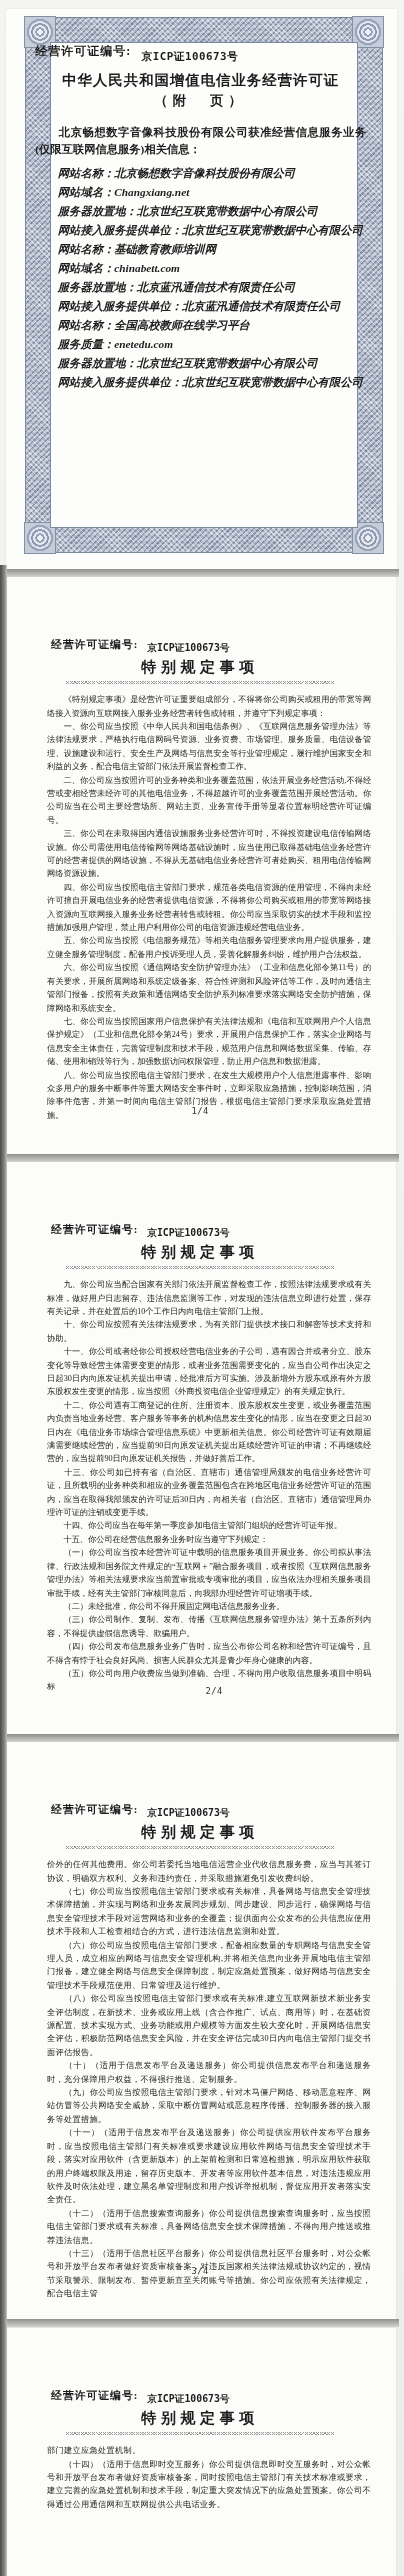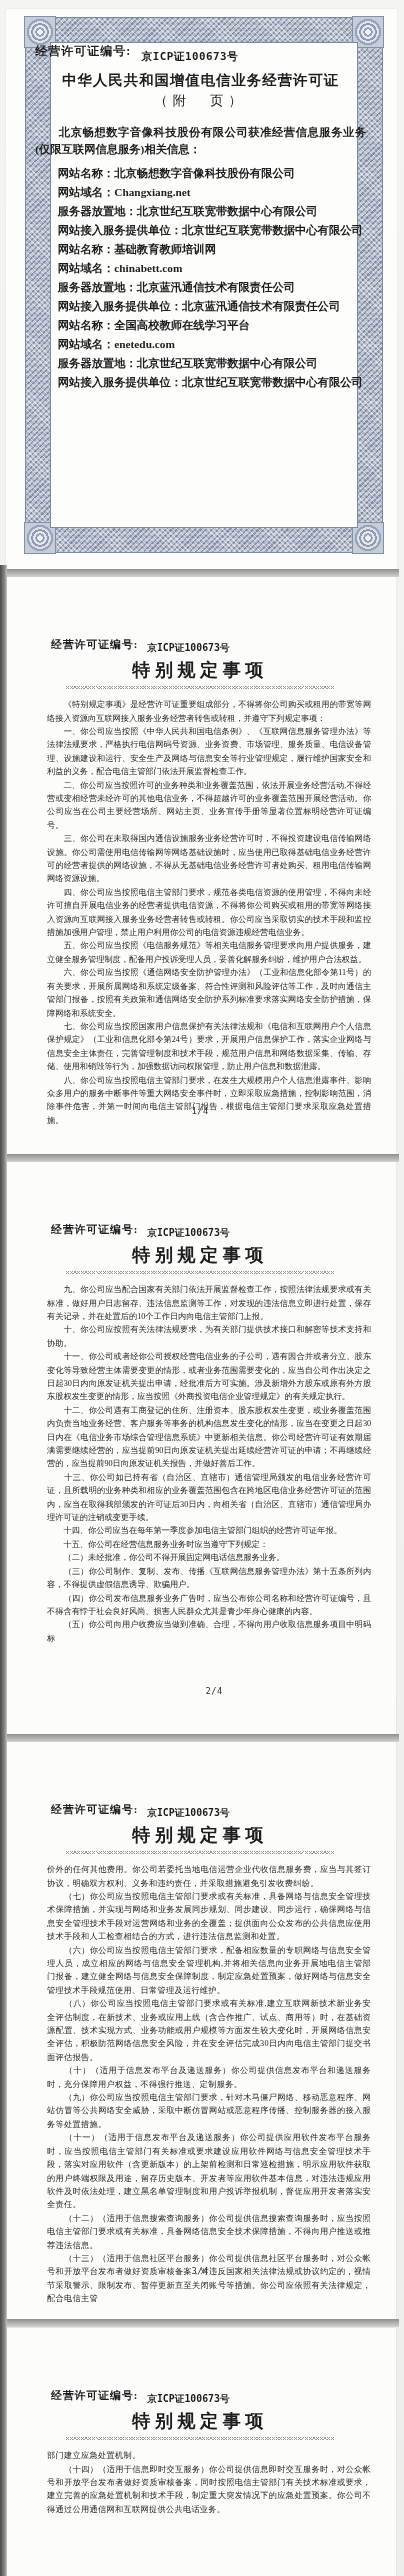--- a/index.html
+++ b/index.html
@@ -68,41 +68,41 @@
     display:inline-block;margin-left:6.2px;transform:translateY(4.6px);
     font-family:"DejaVu Sans Mono","Liberation Mono",monospace;
     font-size:10.8px;font-weight:700;letter-spacing:0.5px;
   }
   .cert-title{
     margin-top:10.3px;text-align:center;
     font-size:14.4px;font-weight:700;letter-spacing:1px;
   }
   .cert-subtitle{
     margin-top:2.1px;text-align:center;
-    font-size:13.4px;font-weight:400;letter-spacing:5.2px;
+    font-size:13.4px;font-weight:700;letter-spacing:5.2px;
   }
   .cert-intro{
     margin-top:14px;font-size:11.3px;font-weight:700;line-height:17px;
     text-align:justify;
   }
   .cert-entries{margin-top:6.2px;}
   .cert-entries p{
-    margin:0;font-size:11.3px;font-weight:700;line-height:19px;text-align:justify;
+    margin:0;font-size:11.3px;font-weight:700;line-height:19px;text-align:justify;font-style:italic;
   }
 
   
   .pv-header{margin:0;padding:61px 0 0 47px;font-size:10.8px;font-weight:700;letter-spacing:1px;}
   .pv-lic-val{
     display:inline-block;margin-left:5.2px;transform:translateY(3.1px);
     font-family:"DejaVu Sans Mono","Liberation Mono",monospace;
     font-size:9.8px;font-weight:700;letter-spacing:0;
   }
   .pv-title{
     margin-top:6.2px;text-align:center;
-    font-size:18px;font-weight:700;letter-spacing:4.6px;
+    font-size:15px;font-weight:700;letter-spacing:4.6px;
   }
   .zigzag{
     width:270px;height:3.6px;margin:3.6px auto 0;
     background:
       repeating-linear-gradient(45deg,#8a8a8a 0 0.7px,transparent 0.7px 2.6px),
       repeating-linear-gradient(-45deg,#8a8a8a 0 0.7px,transparent 0.7px 2.6px);
     opacity:.85;
   }
   .pv-body{
     margin:8.8px 25px 0 43px;
@@ -154,21 +154,21 @@
       <div class="cert-entries">
         <p>　　网站名称：北京畅想数字音像科技股份有限公司</p>
         <p>　　网站域名：Changxiang.net</p>
         <p>　　服务器放置地：北京世纪互联宽带数据中心有限公司</p>
         <p>　　网站接入服务提供单位：北京世纪互联宽带数据中心有限公司</p>
         <p>　　网站名称：基础教育教师培训网</p>
         <p>　　网站域名：chinabett.com</p>
         <p>　　服务器放置地：北京蓝汛通信技术有限责任公司</p>
         <p>　　网站接入服务提供单位：北京蓝汛通信技术有限责任公司</p>
         <p>　　网站名称：全国高校教师在线学习平台</p>
-        <p>　　网站域名：enetedu.com</p>
+        <p>　　服务质量：enetedu.com</p>
         <p>　　服务器放置地：北京世纪互联宽带数据中心有限公司</p>
         <p>　　网站接入服务提供单位：北京世纪互联宽带数据中心有限公司</p>
       </div>
     </div>
   </div>
 
   <div class="gap g1"></div>
 
   <div class="page page-p2">
     <div class="pv-header">
@@ -201,20 +201,21 @@
     <div class="pv-title">特别规定事项</div>
     <div class="zigzag"></div>
     <div class="pv-body">
       <p>　　九、你公司应当配合国家有关部门依法开展监督检查工作，按照法律法规要求或有关标准，做好用户日志留存、违法信息监测等工作，对发现的违法信息立即进行处置，保存有关记录，并在处置后的10个工作日内向电信主管部门上报。</p>
       <p>　　十、你公司应按照有关法律法规要求，为有关部门提供技术接口和解密等技术支持和协助。</p>
       <p>　　十一、你公司或者经你公司授权经营电信业务的子公司，遇有因合并或者分立、股东变化等导致经营主体需要变更的情形，或者业务范围需要变化的，应当自公司作出决定之日起30日内向原发证机关提出申请，经批准后方可实施。涉及新增外方股东或原有外方股东股权发生变更的情形，应当按照《外商投资电信企业管理规定》的有关规定执行。</p>
       <p>　　十二、你公司遇有工商登记的住所、注册资本、股东股权发生变更，或业务覆盖范围内负责当地业务经营、客户服务等事务的机构信息发生变化的情形，应当在变更之日起30日内在《电信业务市场综合管理信息系统》中更新相关信息。你公司经营许可证有效期届满需要继续经营的，应当提前90日向原发证机关提出延续经营许可证的申请；不再继续经营的，应当提前90日向原发证机关报告，并做好善后工作。</p>
       <p>　　十三、你公司如已持有省（自治区、直辖市）通信管理局颁发的电信业务经营许可证，且所载明的业务种类和相应的业务覆盖范围包含在跨地区电信业务经营许可证的范围内，应当在取得我部颁发的许可证后30日内，向相关省（自治区、直辖市）通信管理局办理许可证的注销或变更手续。</p>
       <p>　　十四、你公司应当在每年第一季度参加电信主管部门组织的经营许可证年报。</p>
       <p>　　十五、你公司在经营信息服务业务时应当遵守下列规定：</p>
+      <p>　　（一）你公司应当按本经营许可证中载明的信息服务项目开展业务。你公司拟从事法律、行政法规和国务院文件规定的“互联网＋”融合服务项目，或者按照《互联网信息服务管理办法》等相关法规要求应当前置审批或专项审批的项目，应当依法办理相关服务项目审批手续，经有关主管部门审核同意后，向我部办理经营许可证增项手续。</p>
       <p>　　（二）未经批准，你公司不得开展固定网电话信息服务业务。</p>
       <p>　　（三）你公司制作、复制、发布、传播《互联网信息服务管理办法》第十五条所列内容，不得提供虚假信息诱导、欺骗用户。</p>
       <p>　　（四）你公司发布信息服务业务广告时，应当公布你公司名称和经营许可证编号，且不得含有悖于社会良好风尚、损害人民群众尤其是青少年身心健康的内容。</p>
       <p>　　（五）你公司向用户收费应当做到准确、合理，不得向用户收取信息服务项目中明码标</p>
     </div>
     <div class="pagenum">2/4</div>
   </div>
 
   <div class="gap g3"></div>
 

